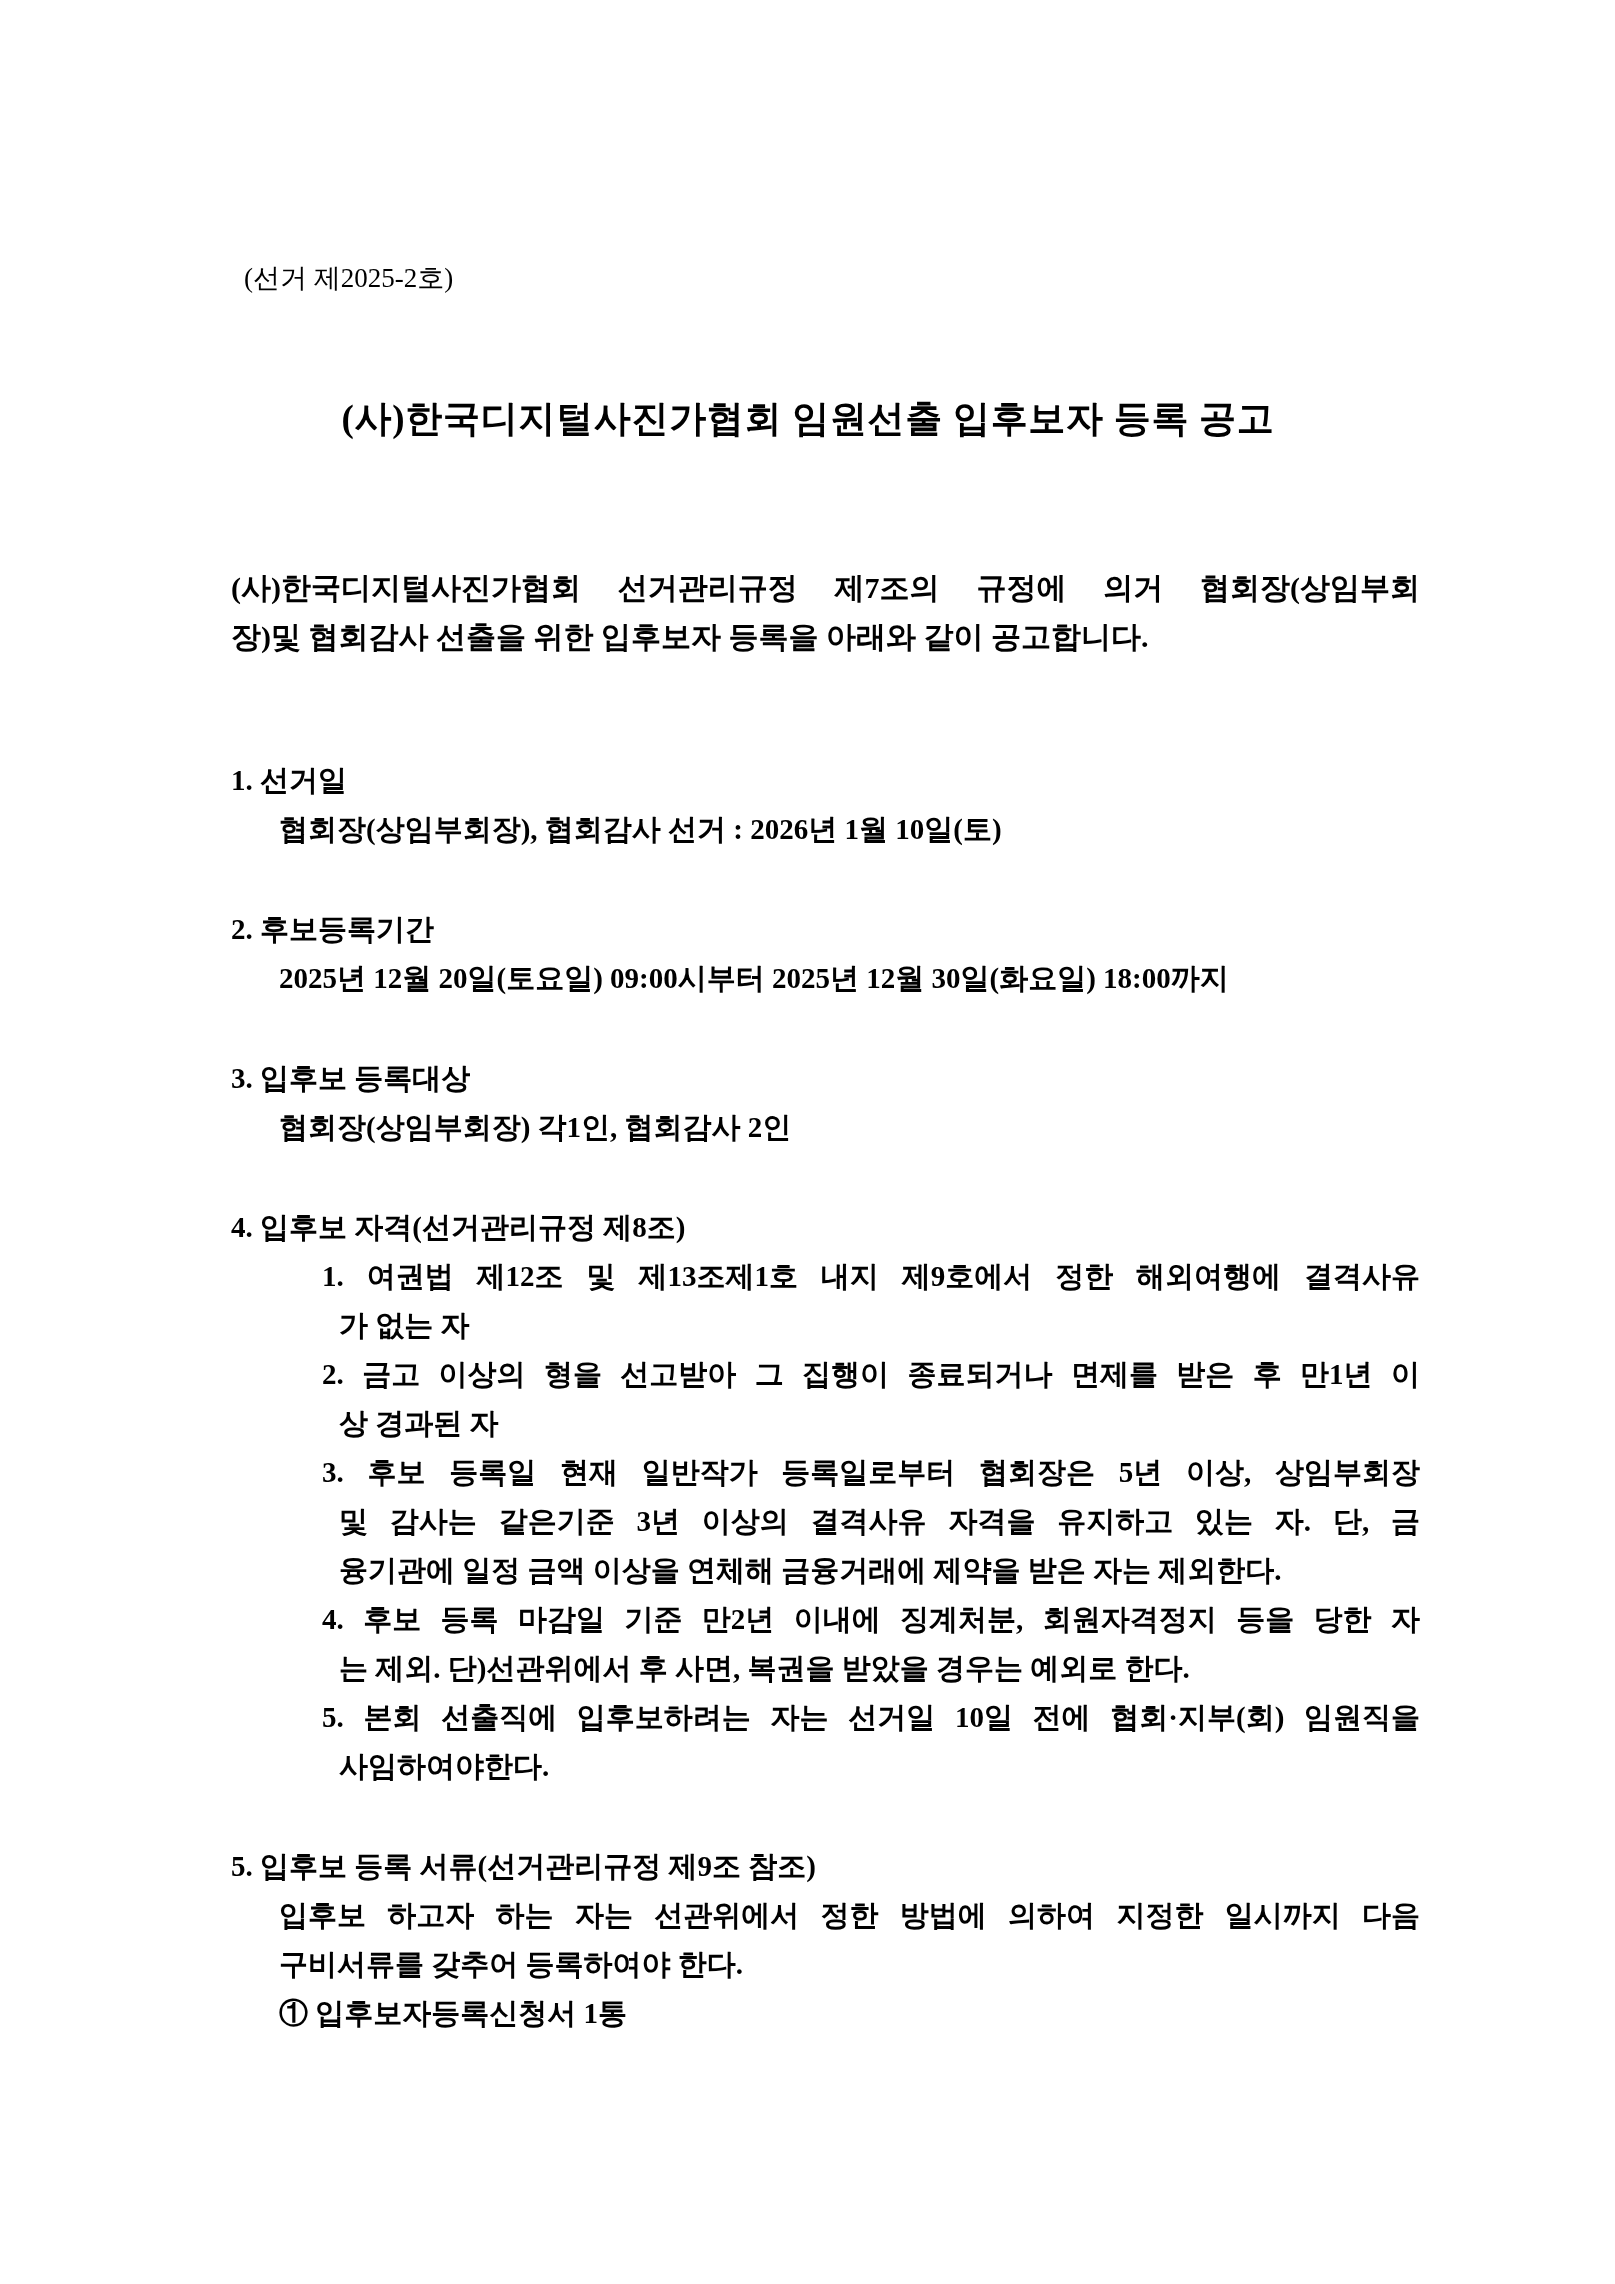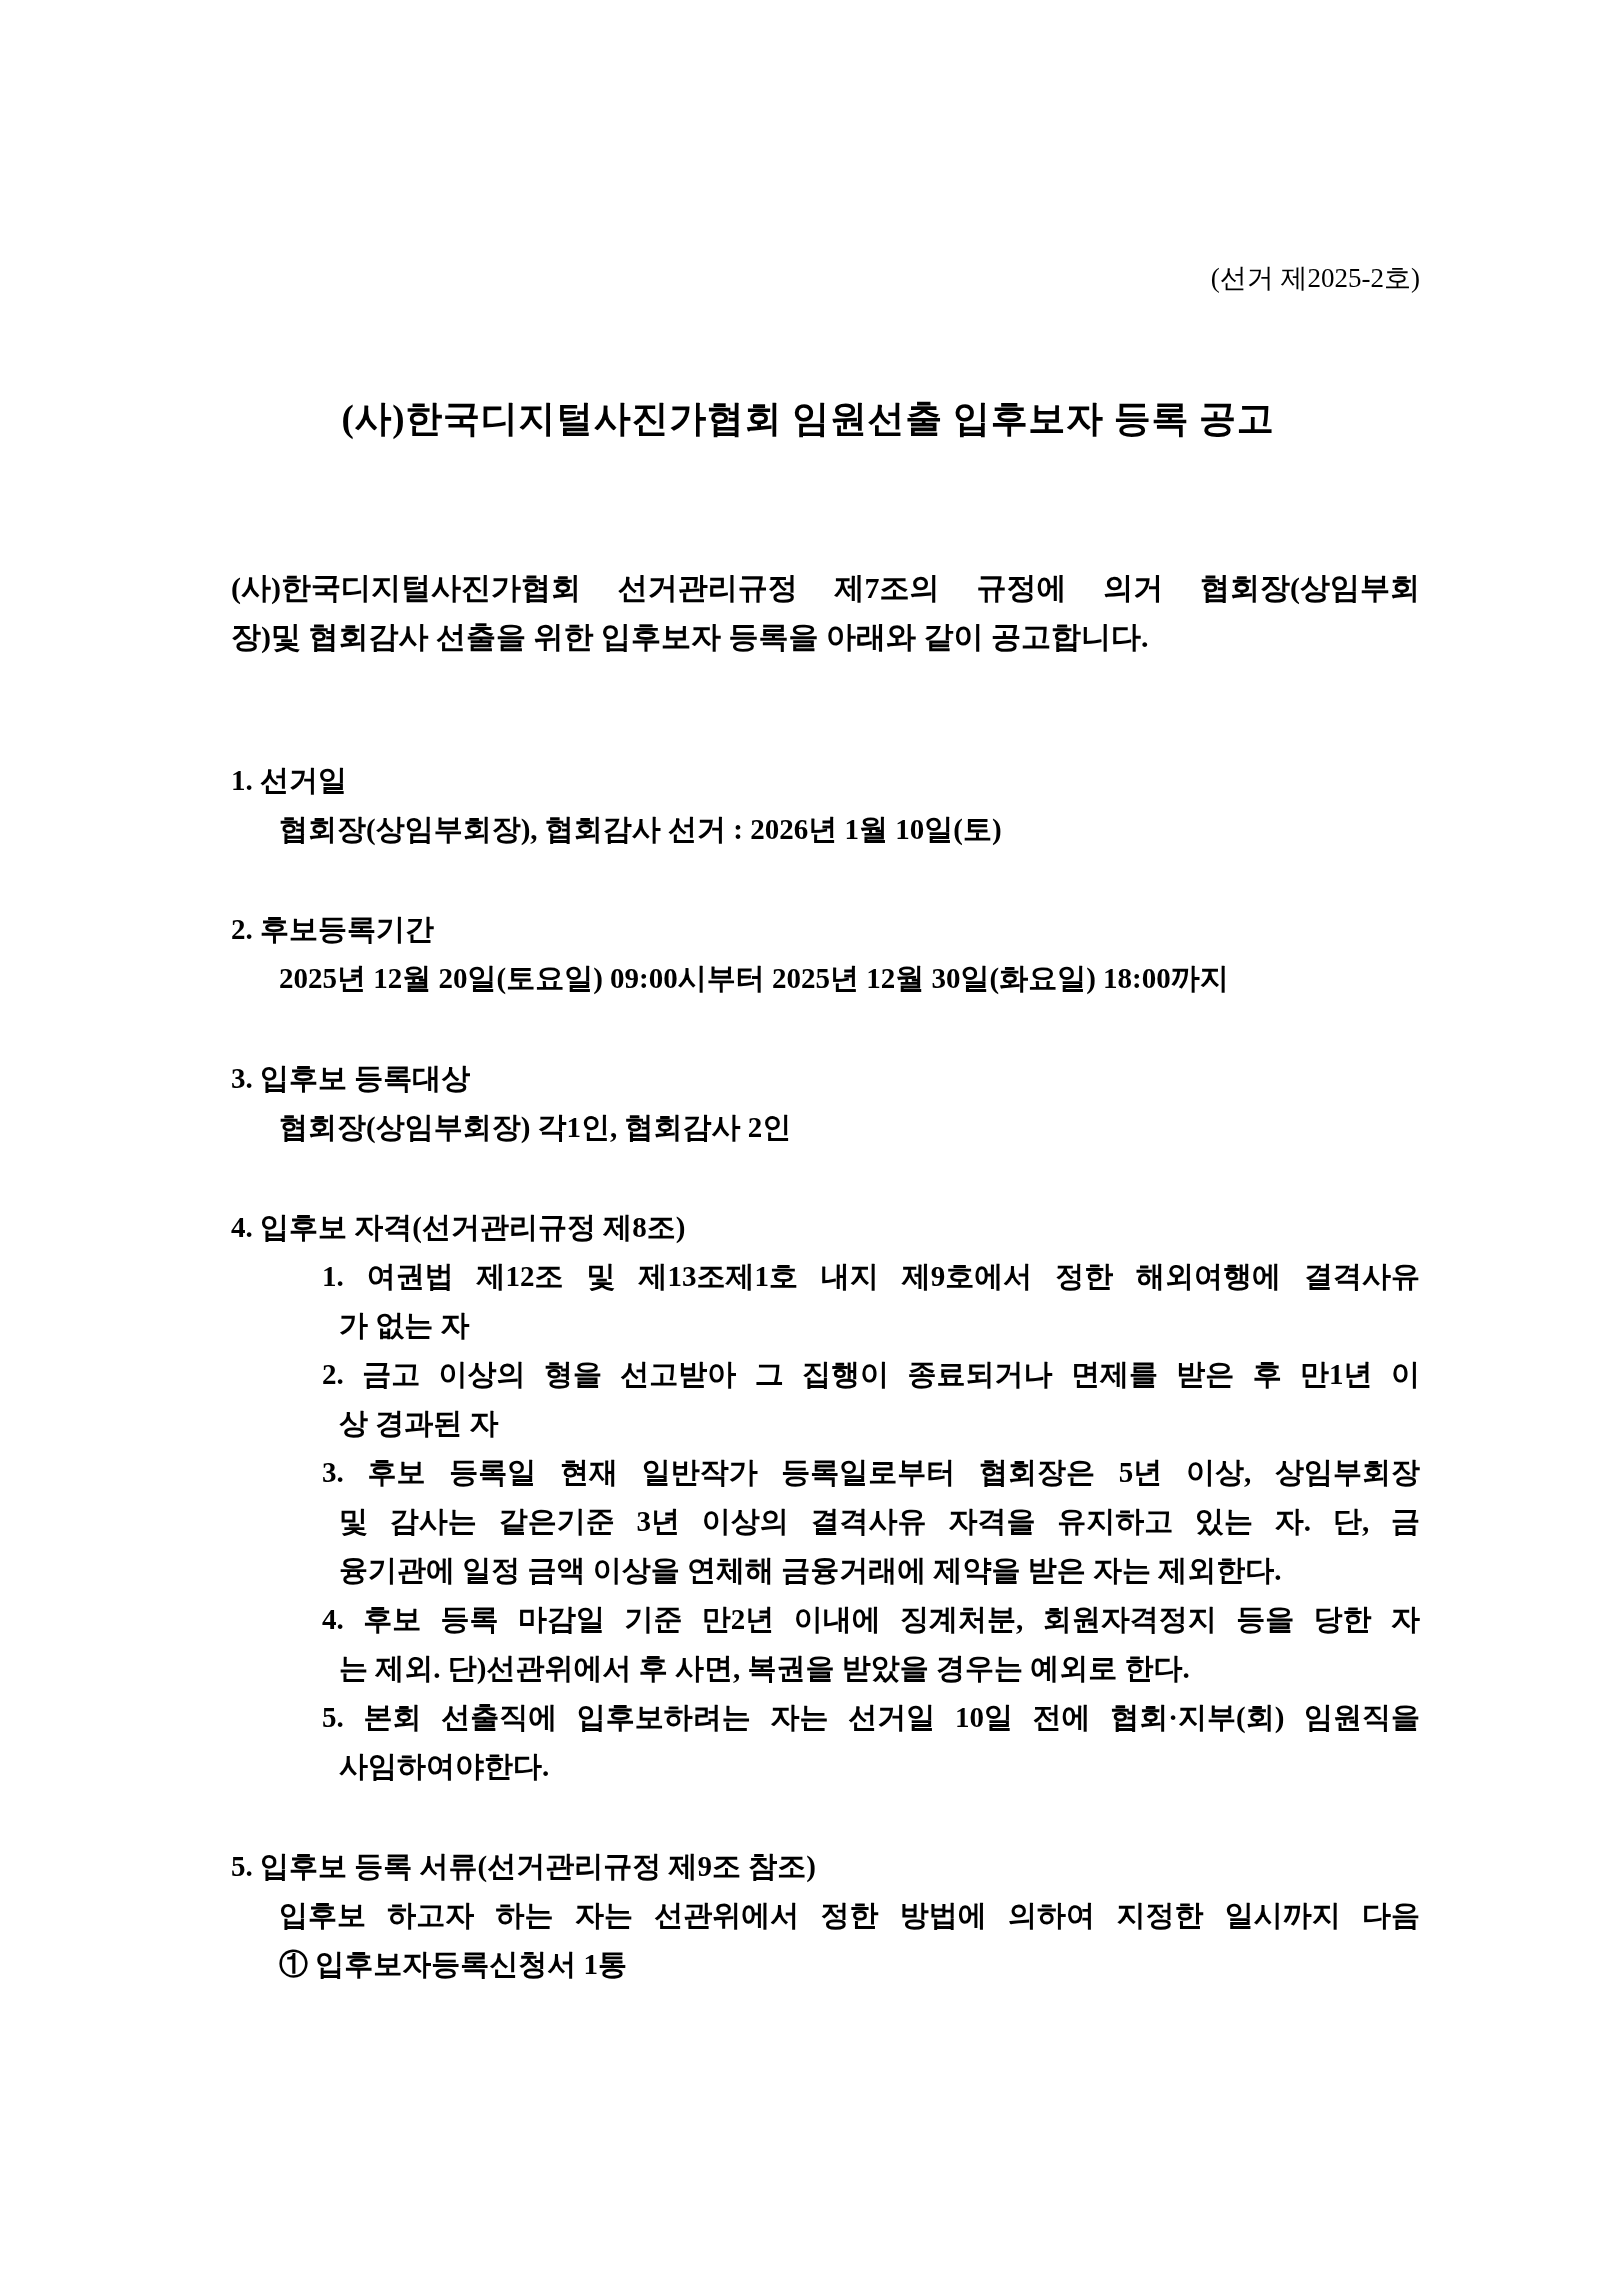--- a/index.html
+++ b/index.html
@@ -16,21 +16,20 @@
     font-family: "Liberation Serif", "DejaVu Serif", serif;
     overflow: hidden;
     box-sizing: border-box;
     padding-top: 259px;
   }
   .doc-no {
     margin: 0 196px 0 244px;
     font-size: 27px;
     line-height: 39px;
     font-weight: 400;
-    text-align: right;
   }
   .title {
     margin: 91px 104px 0 104px;
     font-size: 37px;
     line-height: 60px;
     font-weight: 700;
     text-align: center;
     letter-spacing: 0.7px;
   }
   .para {
@@ -88,16 +87,17 @@
   <p class="para ind2b">융기관에 일정 금액 이상을 연체해 금융거래에 제약을 받은 자는 제외한다.</p>
 
   <p class="para ind2a fill">4. 후보 등록 마감일 기준 만2년 이내에 징계처분, 회원자격정지 등을 당한 자</p>
   <p class="para ind2b">는 제외. 단)선관위에서 후 사면, 복권을 받았을 경우는 예외로 한다.</p>
 
   <p class="para ind2a fill">5. 본회 선출직에 입후보하려는 자는 선거일 10일 전에 협회·지부(회) 임원직을</p>
   <p class="para ind2b">사임하여야한다.</p>
 
   <p class="para h ind0 gap">5. 입후보 등록 서류(선거관리규정 제9조 참조)</p>
   <p class="para ind1 fill">입후보 하고자 하는 자는 선관위에서 정한 방법에 의하여 지정한 일시까지 다음</p>
+  <p class="para ind1">구비서류를 갖추어 등록하여야 한다.</p>
   <p class="para ind1">① 입후보자등록신청서 1통</p>
 
 </div>
 
 
 </body></html>

